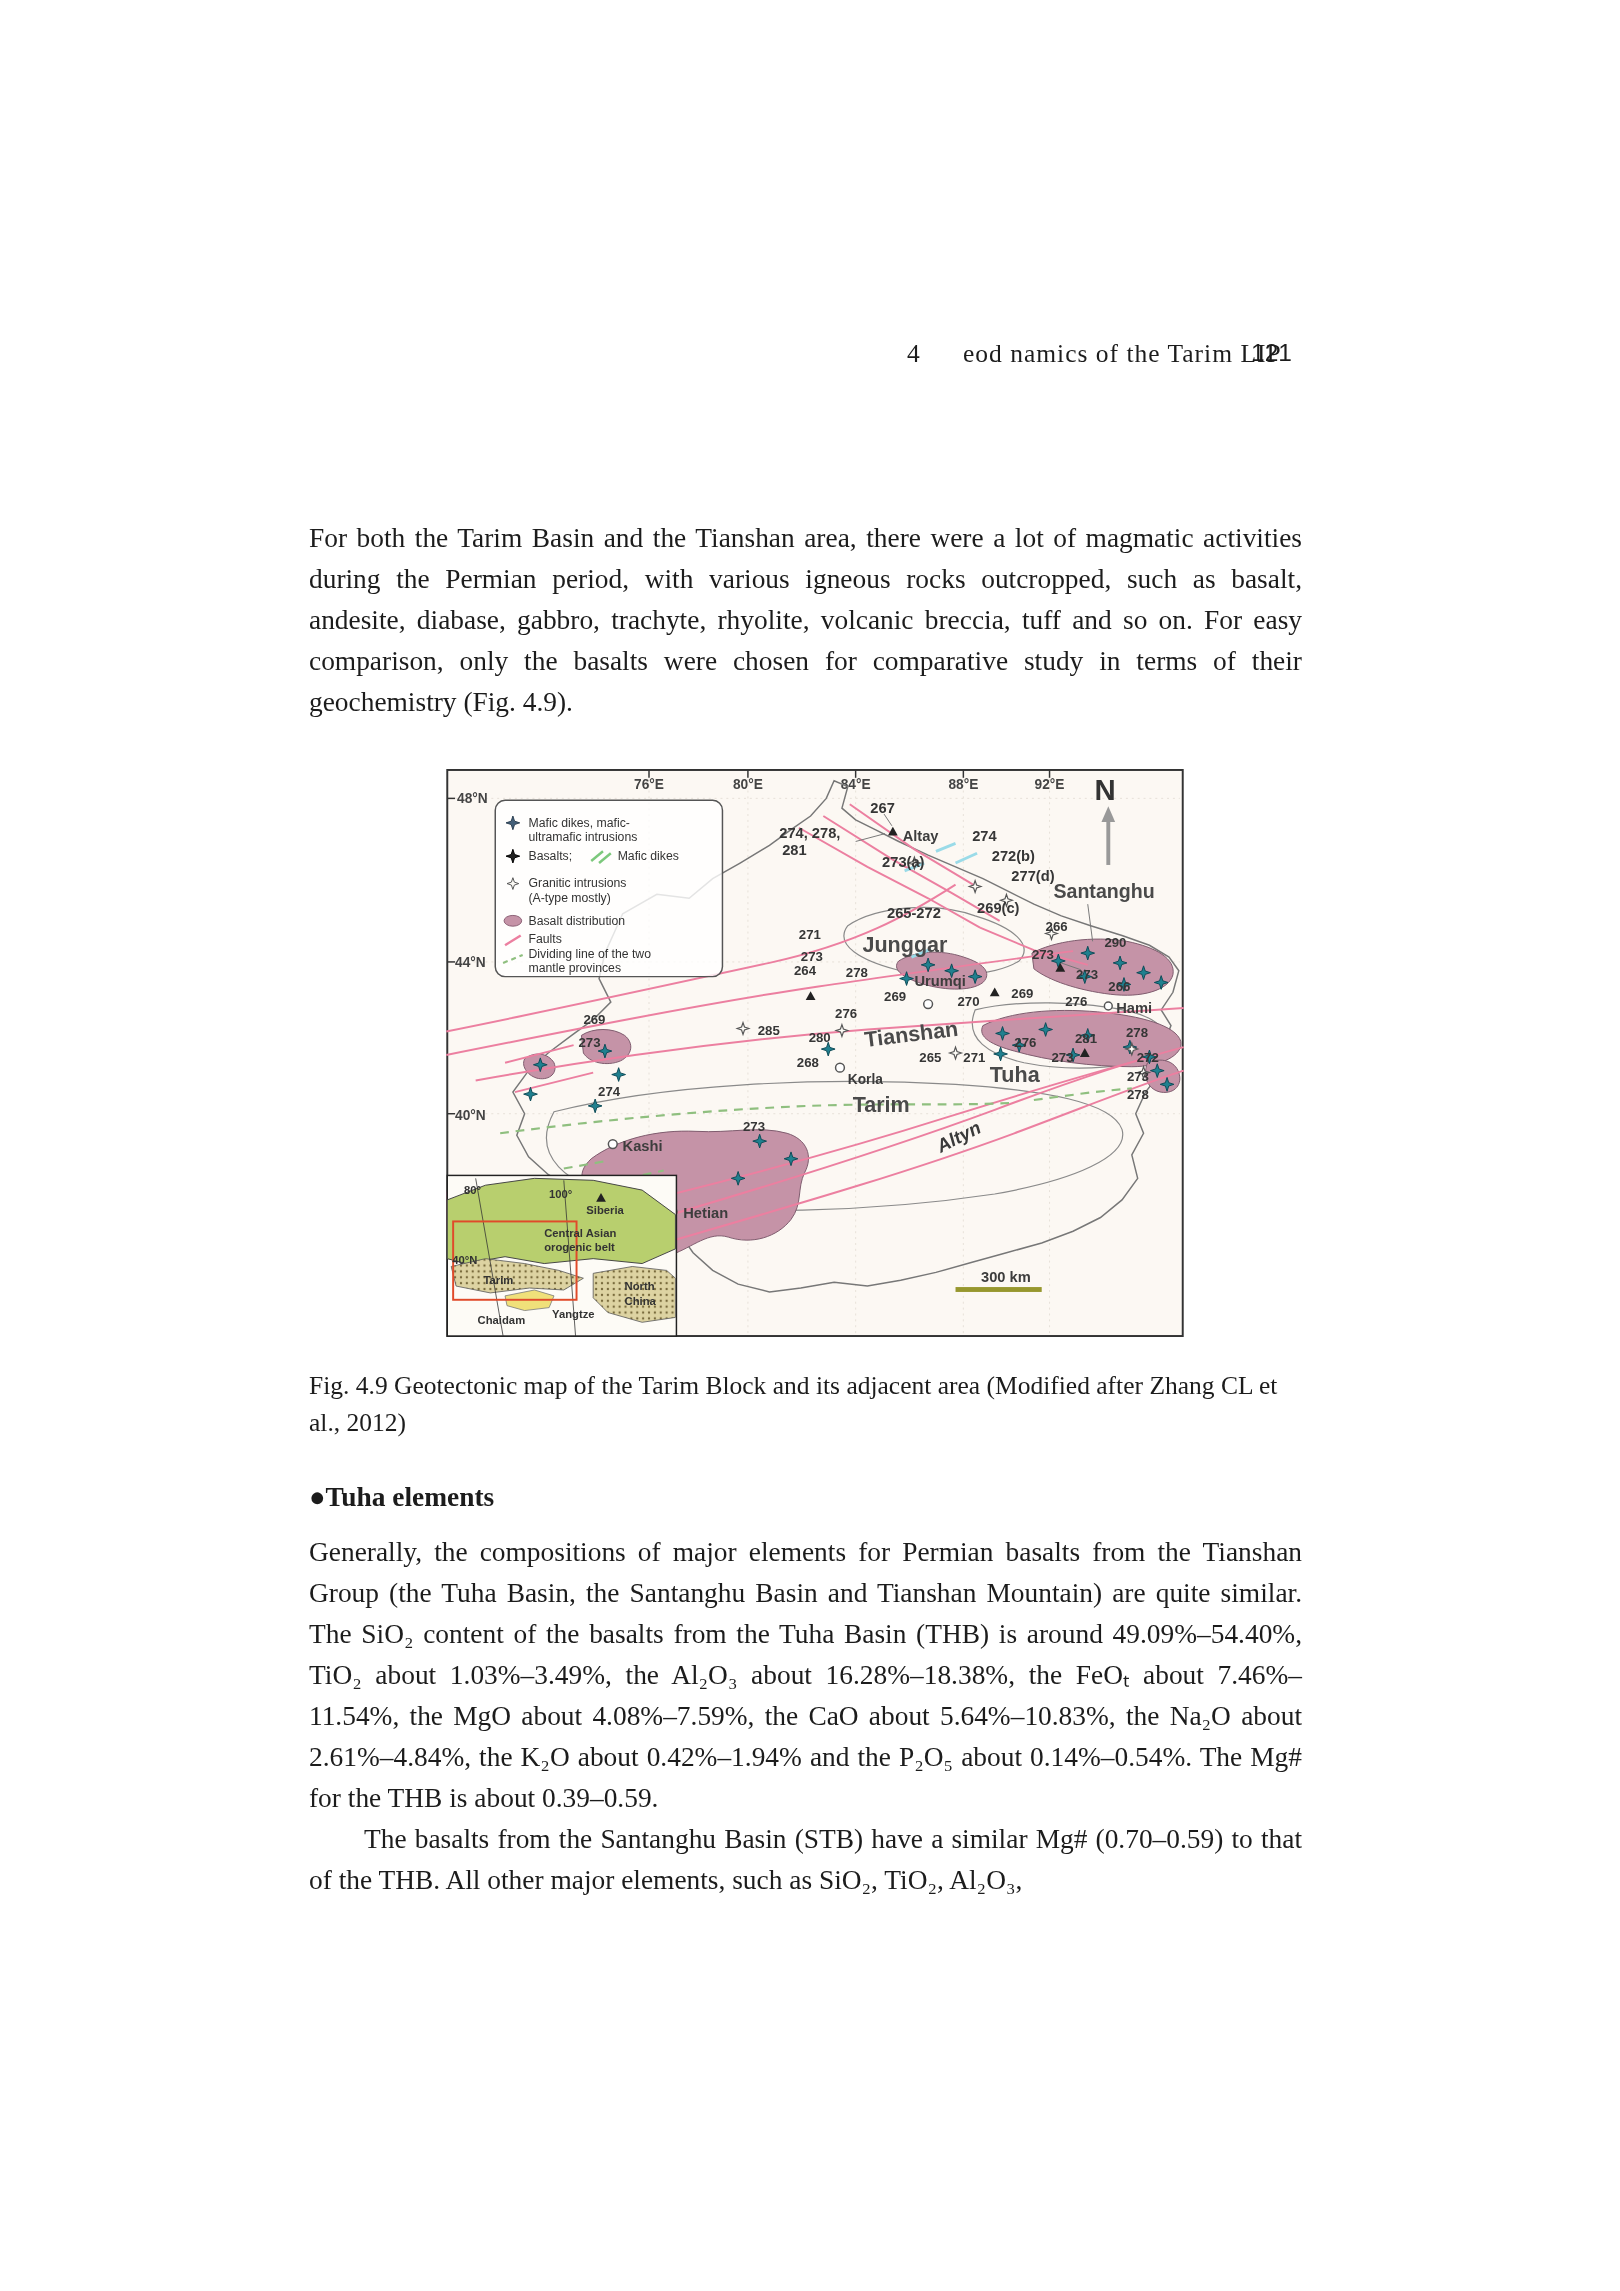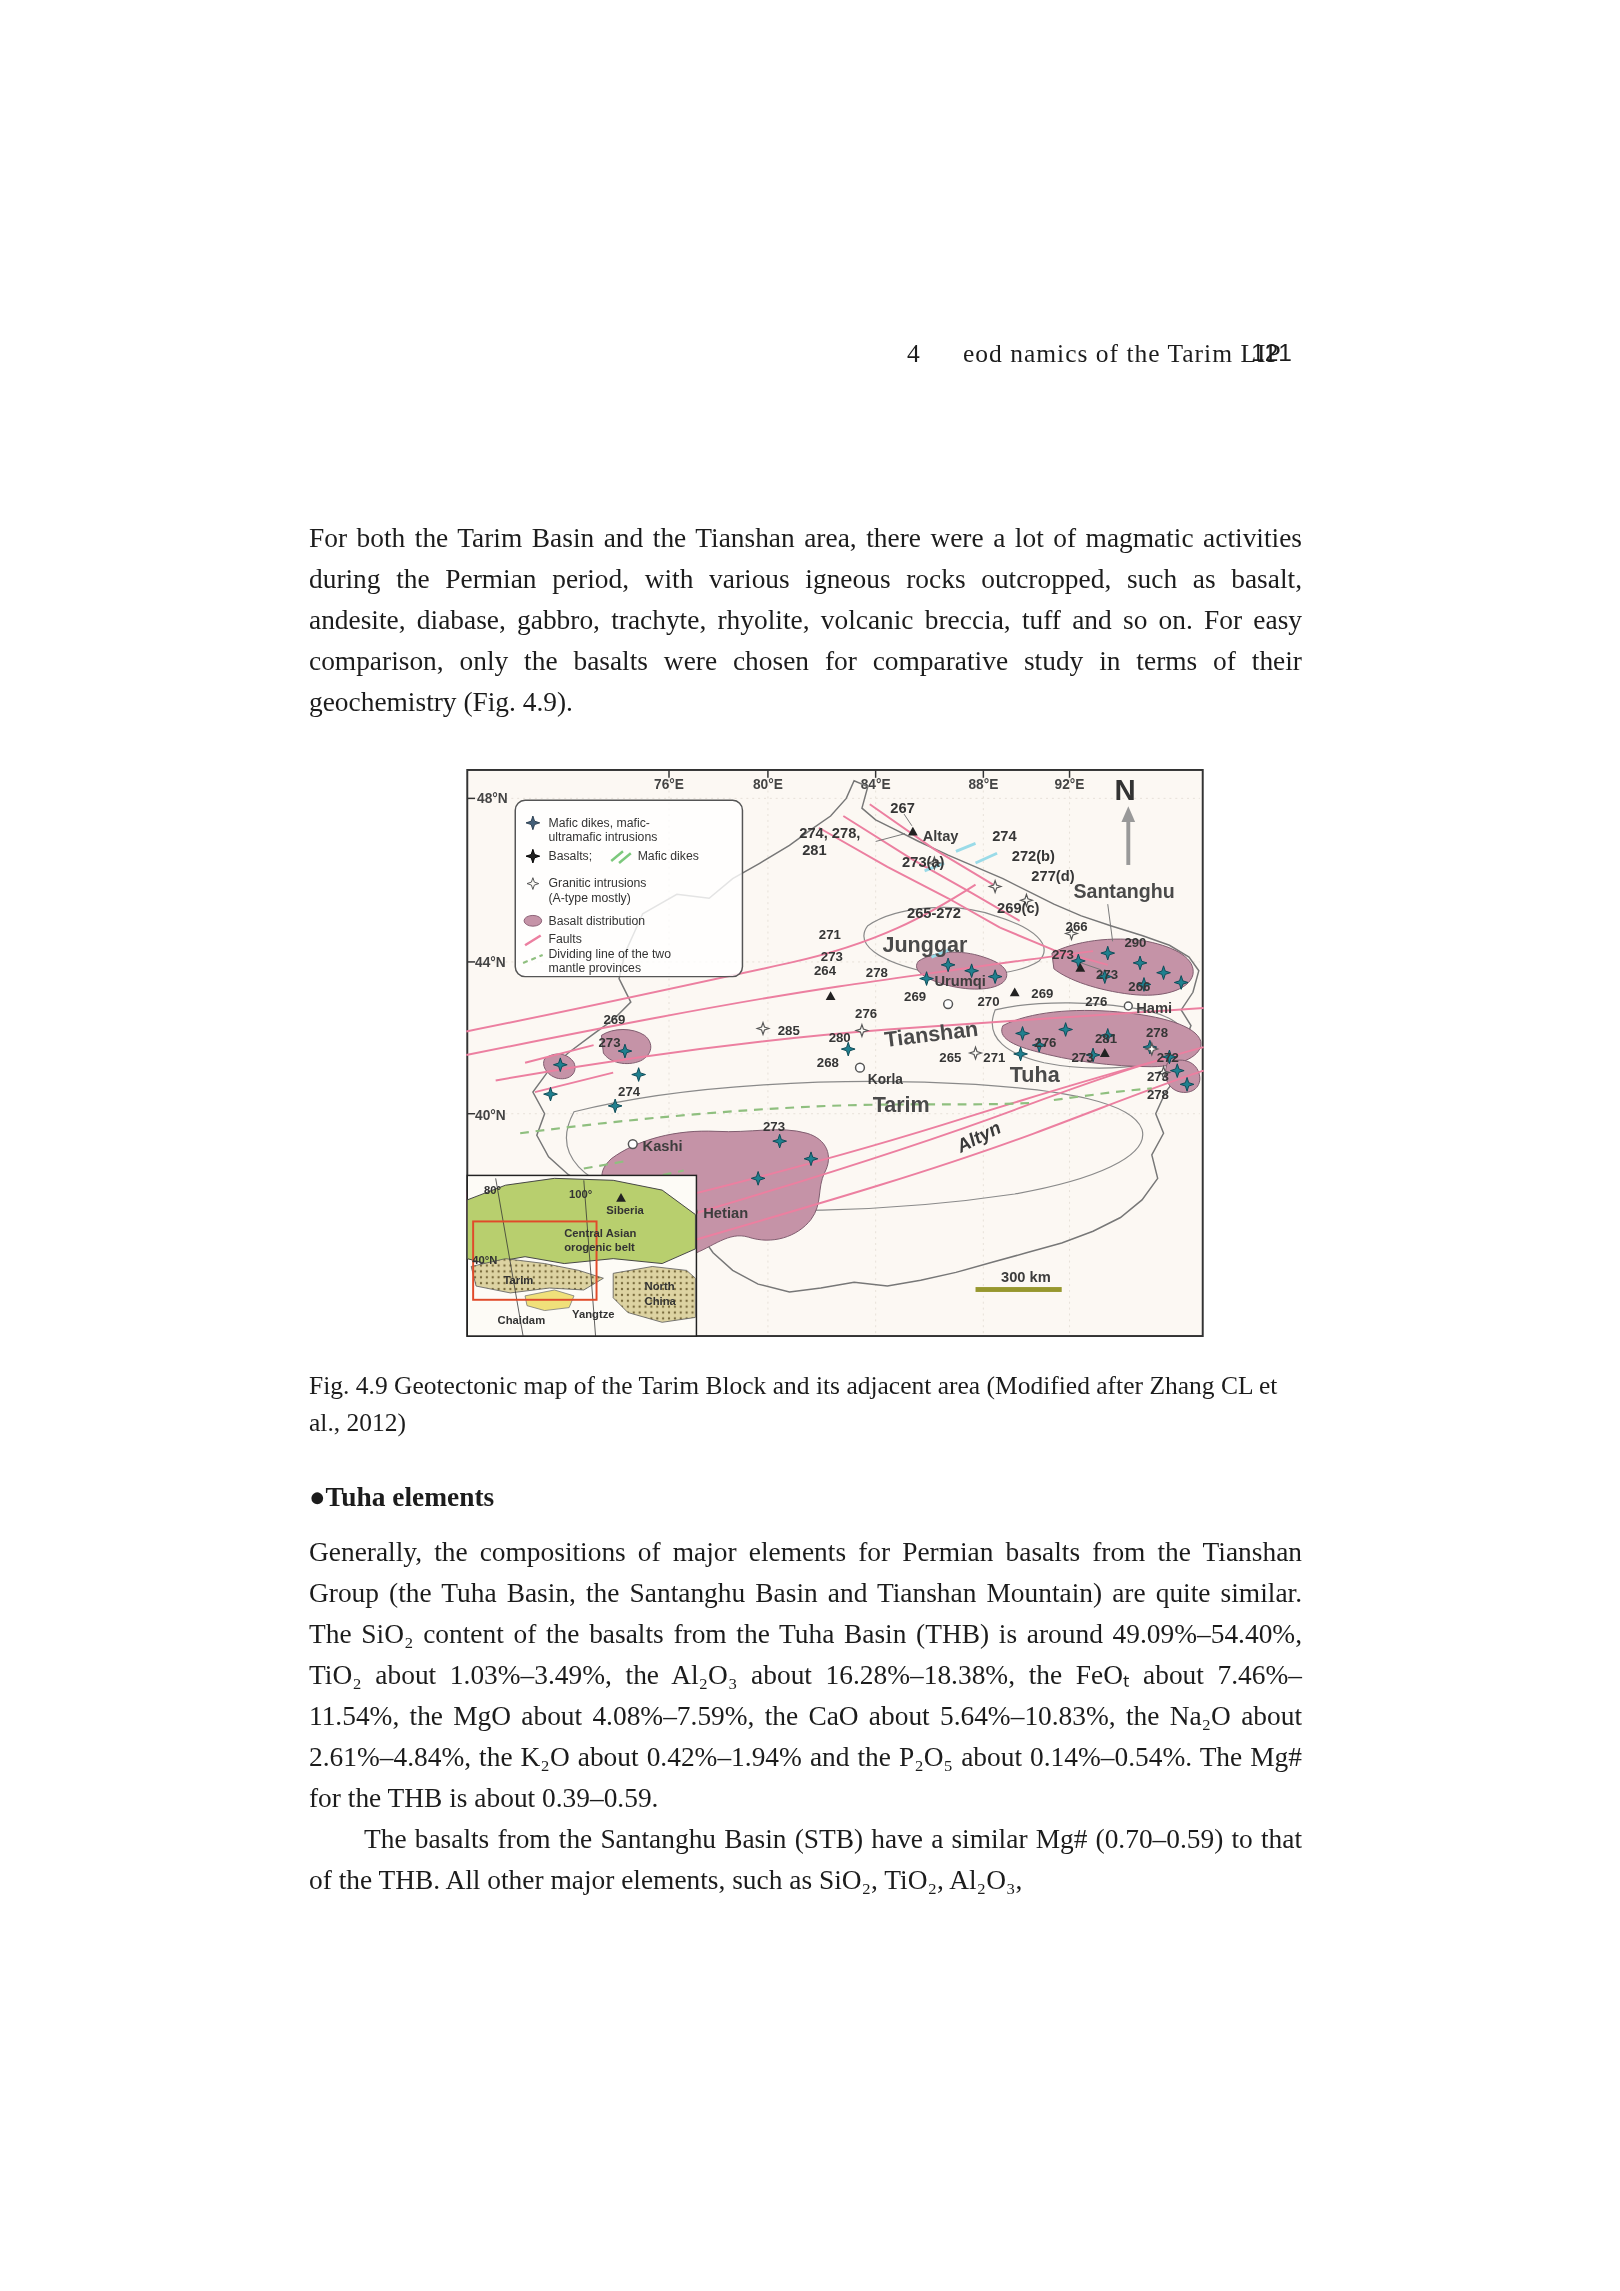--- a/index.html
+++ b/index.html
@@ -9,21 +9,21 @@
   .hdr-title{position:absolute;top:339px;left:963px;font-size:25.5px;letter-spacing:1px;font-family:Liberation Serif, serif;}
   .hdr-page{position:absolute;top:339px;left:1251px;font-size:24.5px;font-family:"Liberation Sans",sans-serif;}
   .sec-head{position:absolute;top:469px;left:309px;width:995px;font-size:32px;font-weight:bold;font-style:italic;}
   .para{position:absolute;left:309px;width:993px;font-size:27.4px;line-height:41px;text-align:justify;}
   .p1{top:518px;}
   .caption{position:absolute;top:1367px;left:309px;width:993px;font-size:25.5px;line-height:37px;text-align:left;}
   .maj-head{position:absolute;top:1482px;left:309px;font-size:27.4px;font-weight:bold;}
   .pblock{position:absolute;top:1532px;left:309px;width:993px;}
   .pblock p{margin:0;font-size:27.4px;line-height:41px;text-align:justify;}
   .pblock .indent{text-indent:55px;}
-  .mapwrap{position:absolute;top:769px;left:466px;width:738px;height:516px;}
+  .mapwrap{position:absolute;top:769px;left:446px;width:738px;height:516px;}
   
   svg text{font-family:"Liberation Sans",sans-serif;fill:#3a3a3a;}
   .ax{font-size:14px;font-weight:bold;fill:#444;}
   .num{font-size:13.5px;font-weight:bold;fill:#363636;}
   .num15{font-size:15px;font-weight:bold;fill:#363636;}
   .city{font-size:15px;font-weight:bold;fill:#3d3d3d;}
   .big{font-size:22px;font-weight:bold;fill:#4a4a4a;}
   .big2{font-size:20px;font-weight:bold;fill:#4a4a4a;}
   .leg{font-size:12.5px;fill:#333;}
   .ins{font-size:11.5px;font-weight:bold;fill:#333;}

